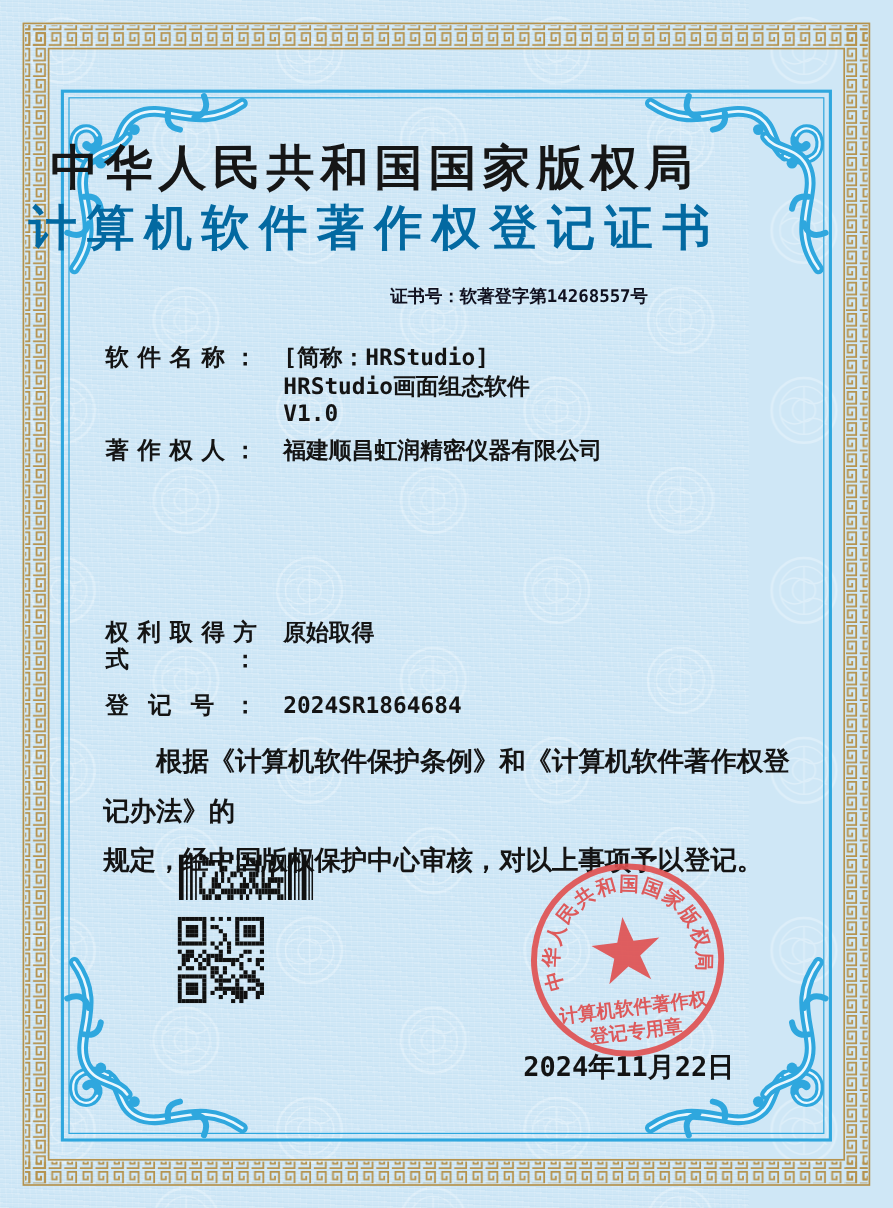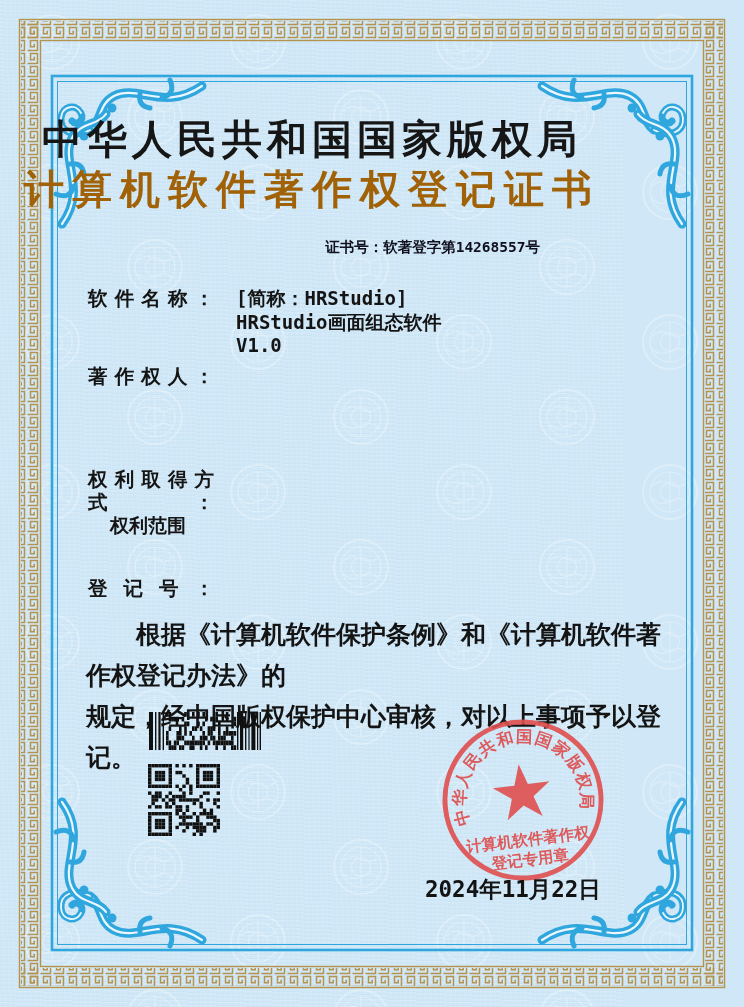--- a/index.html
+++ b/index.html
@@ -20,56 +20,56 @@
   svg{display:block;}
 
   .authority{
     position:absolute;top:112px;left:0;width:100%;text-align:center;
     font-family:"DejaVu Serif","Liberation Serif",serif;
     font-size:40px;font-weight:700;letter-spacing:5px;color:#161616;white-space:nowrap;
   }
   .cert-title{
     position:absolute;top:162px;left:0;width:100%;text-align:center;
     font-family:"DejaVu Serif","Liberation Serif",serif;
-    font-size:40px;font-weight:700;letter-spacing:8px;color:#a16207;white-space:nowrap;
+    font-size:40px;font-weight:700;letter-spacing:8px;color:#0369a1;white-space:nowrap;
   }
   .cert-no{
     position:absolute;top:238px;right:84px;
     font-size:14.5px;font-weight:700;color:#10101e;white-space:nowrap;
   }
   .cert-no .val{font-family:"DejaVu Sans Mono","Liberation Mono",monospace;}
 
   .field{position:absolute;left:88px;display:flex;align-items:flex-start;}
   .field .flabel{
     display:inline-block;width:126px;min-width:126px;
     font-size:19.5px;font-weight:700;color:#141414;
     text-align:justify;text-align-last:justify;line-height:23px;
   }
   .field .fvalue{
     margin-left:22px;font-size:19px;font-weight:700;color:#141414;line-height:23.5px;
     font-family:"DejaVu Sans Mono","Liberation Mono",monospace;white-space:nowrap;
   }
   .f-software{top:287px;}
   .f-owner{top:365px;}
-  .f-acquire{top:468px;flex-direction:column;}
+  .f-acquire{top:516px;}
   .f-scope{top:533px;}
   .f-regno{top:577px;}
 
   .statement{
     position:absolute;left:86px;top:614px;width:580px;
-    font-size:25px;font-weight:600;color:#141414;line-height:41px;
+    font-size:22px;font-weight:600;color:#141414;line-height:41px;
   }
   .statement .l1{text-indent:2em;}
 
   .barcode{position:absolute;left:149px;top:712px;width:112px;height:38px;}
   .qrcode{position:absolute;left:148px;top:764px;width:72px;height:72px;}
 
   .seal{position:absolute;left:425px;top:703px;width:196px;height:200px;opacity:.9;}
   .date{
-    position:absolute;left:425px;top:874px;
+    position:absolute;left:436px;top:874px;
     font-size:22.5px;font-weight:700;color:#131313;white-space:nowrap;
     font-family:"DejaVu Sans Mono","Liberation Mono",monospace;
   }
 </style>
 </head>
 <body>
 
 <div class="certificate">
 
   <svg class="layer" width="744" height="1007" viewBox="0 0 744 1007" aria-hidden="true">
@@ -137,30 +137,32 @@
     <span class="flabel">软件名称：</span>
     <span class="fvalue">
       <div>[简称：HRStudio]</div>
       <div>HRStudio画面组态软件</div>
       <div>V1.0</div>
     </span>
   </div>
 
   <div class="field f-owner">
     <span class="flabel">著作权人：</span>
+    <span class="fvalue">福建顺昌虹润精密仪器有限公司</span>
   </div>
 
   <div class="field f-acquire">
     <span class="flabel">权利取得方式：</span>
-    <span class="fvalue">权利范围</span>
+    <span class="fvalue">原始取得</span>
   </div>
 
 
   <div class="field f-regno">
     <span class="flabel">登记号：</span>
+    <span class="fvalue">2024SR1864684</span>
   </div>
 
   <div class="statement">
     <div class="l1">根据《计算机软件保护条例》和《计算机软件著作权登记办法》的</div>
     <div class="l2">规定，经中国版权保护中心审核，对以上事项予以登记。</div>
   </div>
 
   <div class="barcode">
       <svg width="112" height="38" viewBox="0 0 112 38">
         <rect x="0" y="0" width="4" height="38" fill="#101010"></rect>

